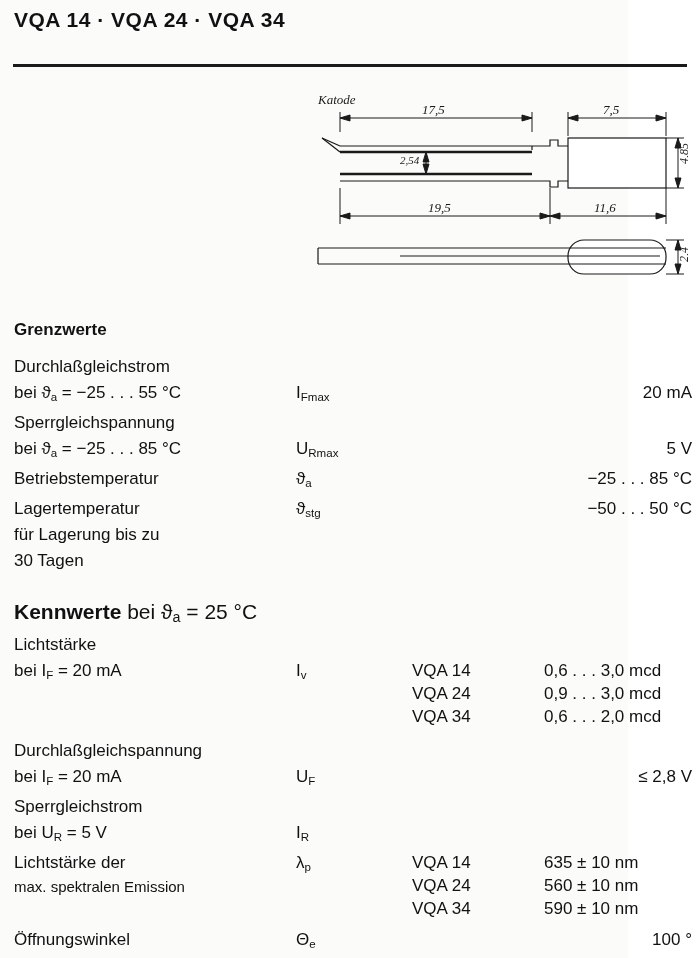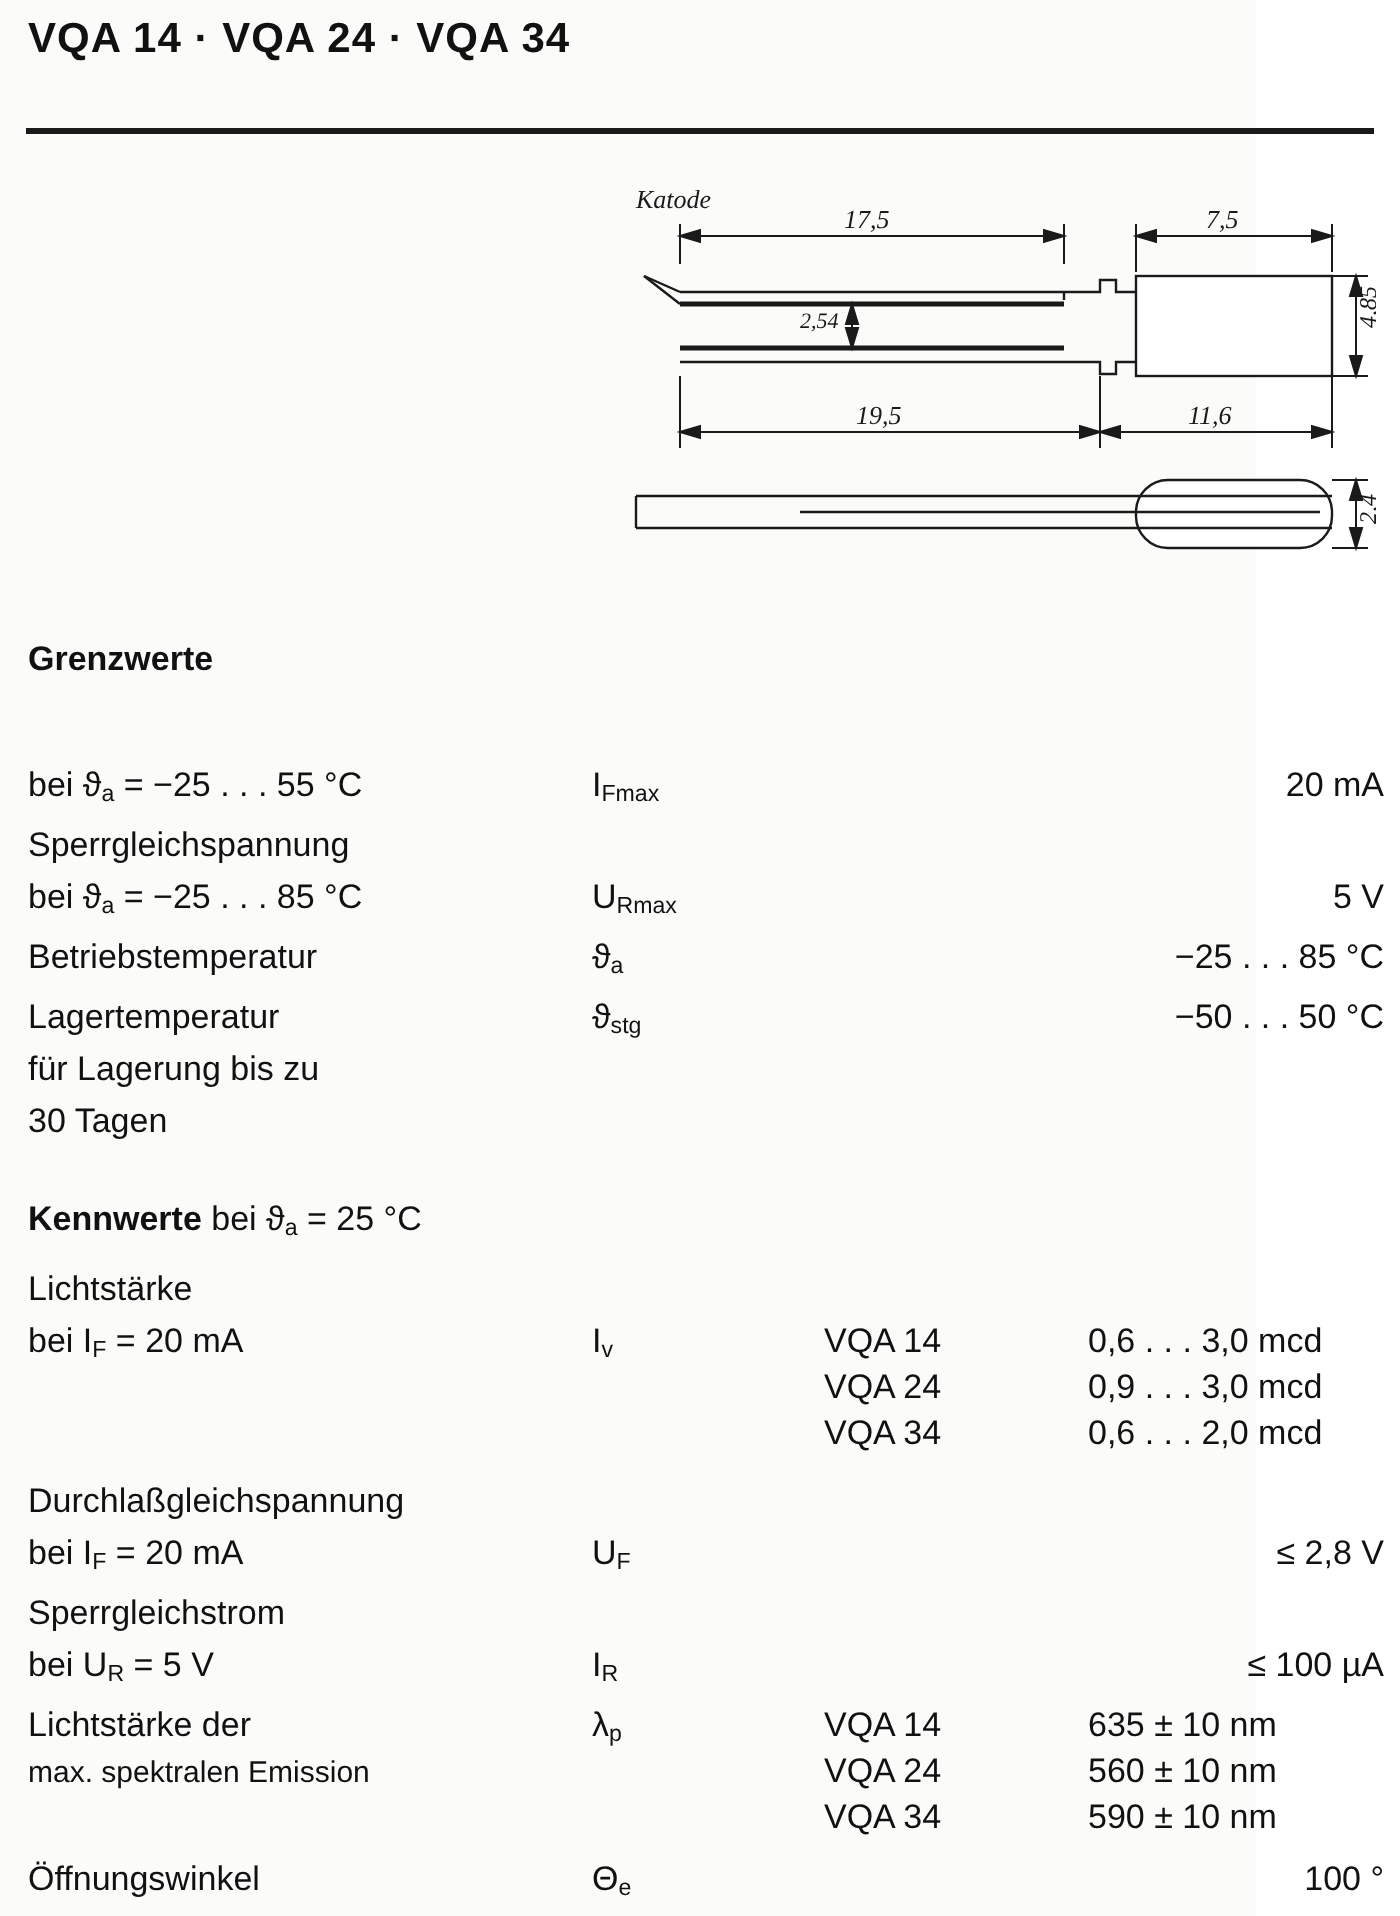--- a/index.html
+++ b/index.html
@@ -56,21 +56,21 @@
     position: absolute;
     left: 14px;
     top: 320px;
     font-size: 17px;
     font-weight: bold;
   }
   .sec-kennwerte {
     position: absolute;
     left: 14px;
     top: 600px;
-    font-size: 17px;
+    font-size: 21px;
     white-space: nowrap;
   }
   .sec-kennwerte b { font-weight: bold; }
   .sec-kennwerte .light { font-weight: normal; }
 
   
   .specs {
     position: absolute;
     font-size: 17px;
     line-height: 1.32;
@@ -197,20 +197,21 @@
         <text x="388" y="84" font-size="12" transform="rotate(-90 384 80)">4,85</text>
         <text x="388" y="182" font-size="12" transform="rotate(-90 384 178)">2,4</text>
       </g>
     </svg>
   </div>
 
   <div class="sec-grenzwerte">Grenzwerte</div>
 
   <div class="specs" style="left:14px; top:356px; width:672px; height:210px;">
 
+    <div class="ln" style="left:0; top:0;">Durchlaßgleichstrom</div>
     <div class="ln" style="left:0; top:26px;">bei ϑ<sub>a</sub> = −25 . . . 55&nbsp;°C</div>
     <div class="ln col-sym" style="top:26px;">I<sub>Fmax</sub></div>
     <div class="ln col-val" style="top:26px;">20 mA</div>
 
     <div class="ln" style="left:0; top:56px;">Sperrgleichspannung</div>
     <div class="ln" style="left:0; top:82px;">bei ϑ<sub>a</sub> = −25 . . . 85&nbsp;°C</div>
     <div class="ln col-sym" style="top:82px;">U<sub>Rmax</sub></div>
     <div class="ln col-val" style="top:82px;">5 V</div>
 
     <div class="ln" style="left:0; top:112px;">Betriebstemperatur</div>
@@ -241,21 +242,20 @@
     <div class="ln col-val-left" style="top:72px;">0,6 . . . 2,0 mcd</div>
 
     <div class="ln" style="left:0; top:106px;text-align:right;">Durchlaßgleichspannung</div>
     <div class="ln" style="left:0; top:132px;">bei I<sub>F</sub> = 20 mA</div>
     <div class="ln col-sym" style="top:132px;">U<sub>F</sub></div>
     <div class="ln col-val" style="top:132px;">≤ 2,8 V</div>
 
     <div class="ln" style="left:0; top:162px;">Sperrgleichstrom</div>
     <div class="ln" style="left:0; top:188px;">bei U<sub>R</sub> = 5 V</div>
     <div class="ln col-sym" style="top:188px;">I<sub>R</sub></div>
-    <div class="ln col-val" style="top:188px;">≤ 100 µA</div>
 
     <div class="ln" style="left:0; top:218px;">Lichtstärke der</div>
     <div class="ln col-sym" style="top:218px;">λ<sub>p</sub></div>
     <div class="ln col-type" style="top:218px;">VQA 14</div>
     <div class="ln col-val-left" style="top:218px;">635 ± 10 nm</div>
     <div class="ln" style="left:0; top:243px; font-size:15px;">max. spektralen Emission</div>
     <div class="ln col-type" style="top:241px;">VQA 24</div>
     <div class="ln col-val-left" style="top:241px;">560 ± 10 nm</div>
     <div class="ln col-type" style="top:264px;">VQA 34</div>
     <div class="ln col-val-left" style="top:264px;">590 ± 10 nm</div>

